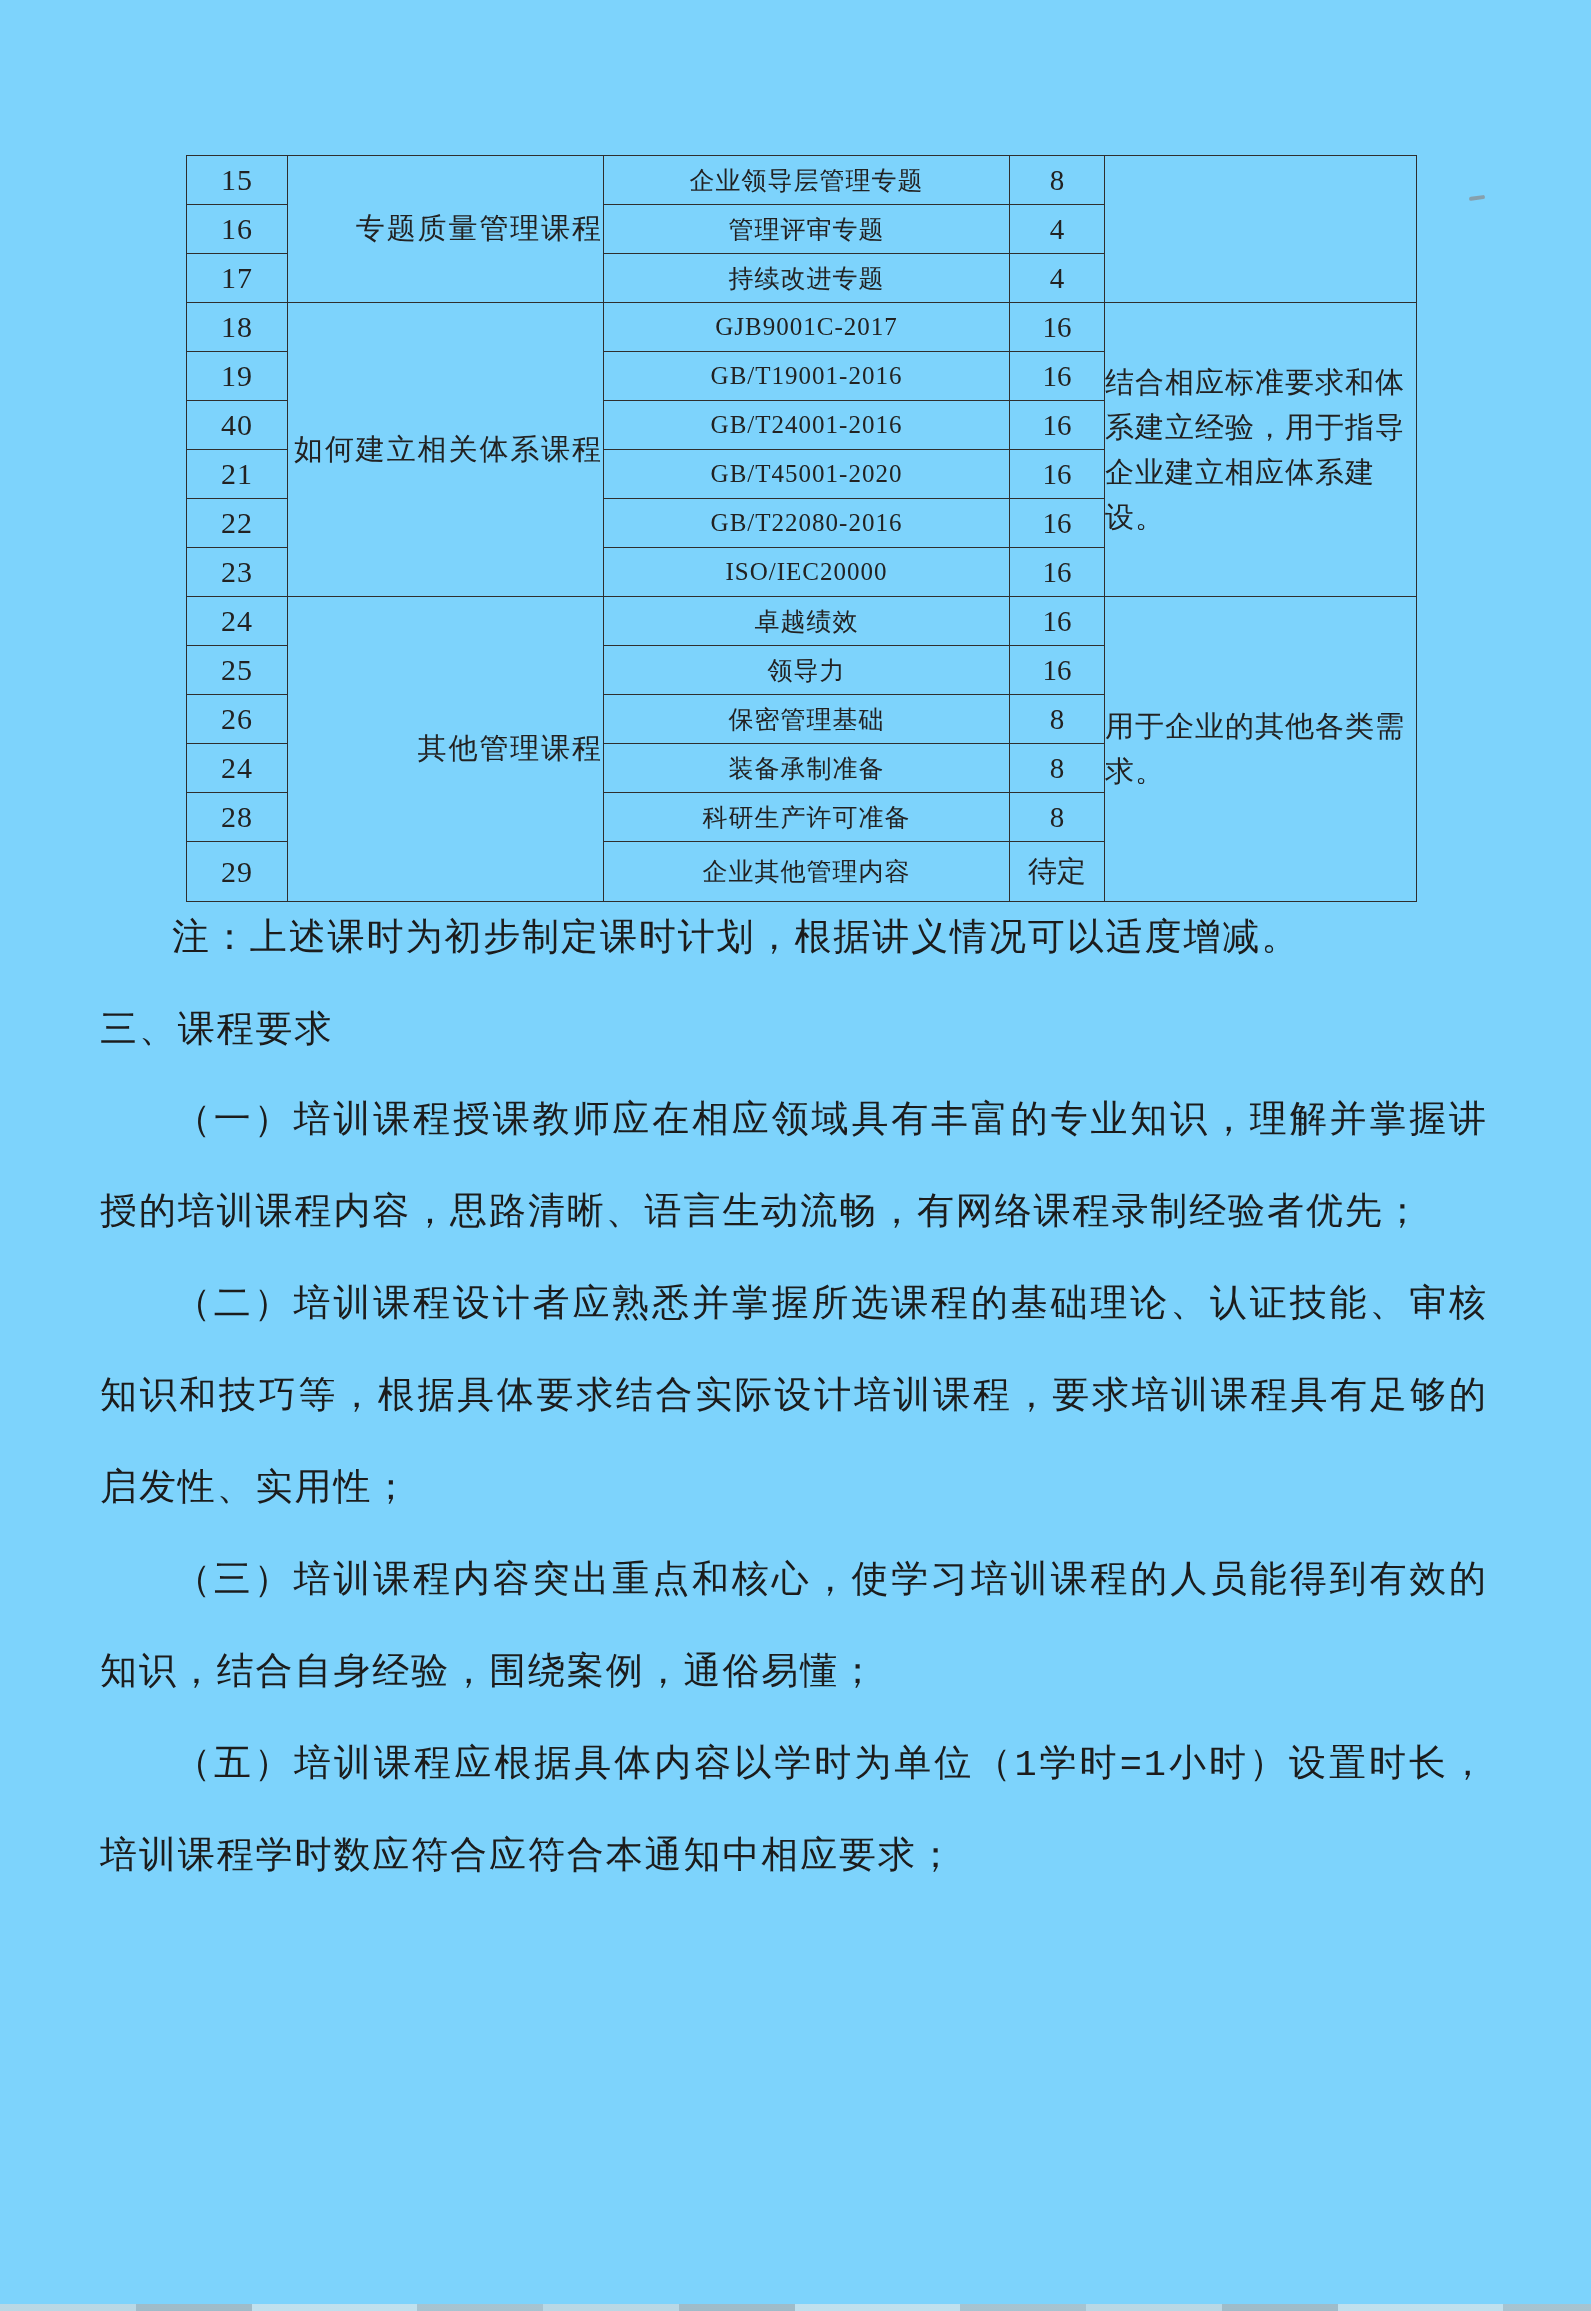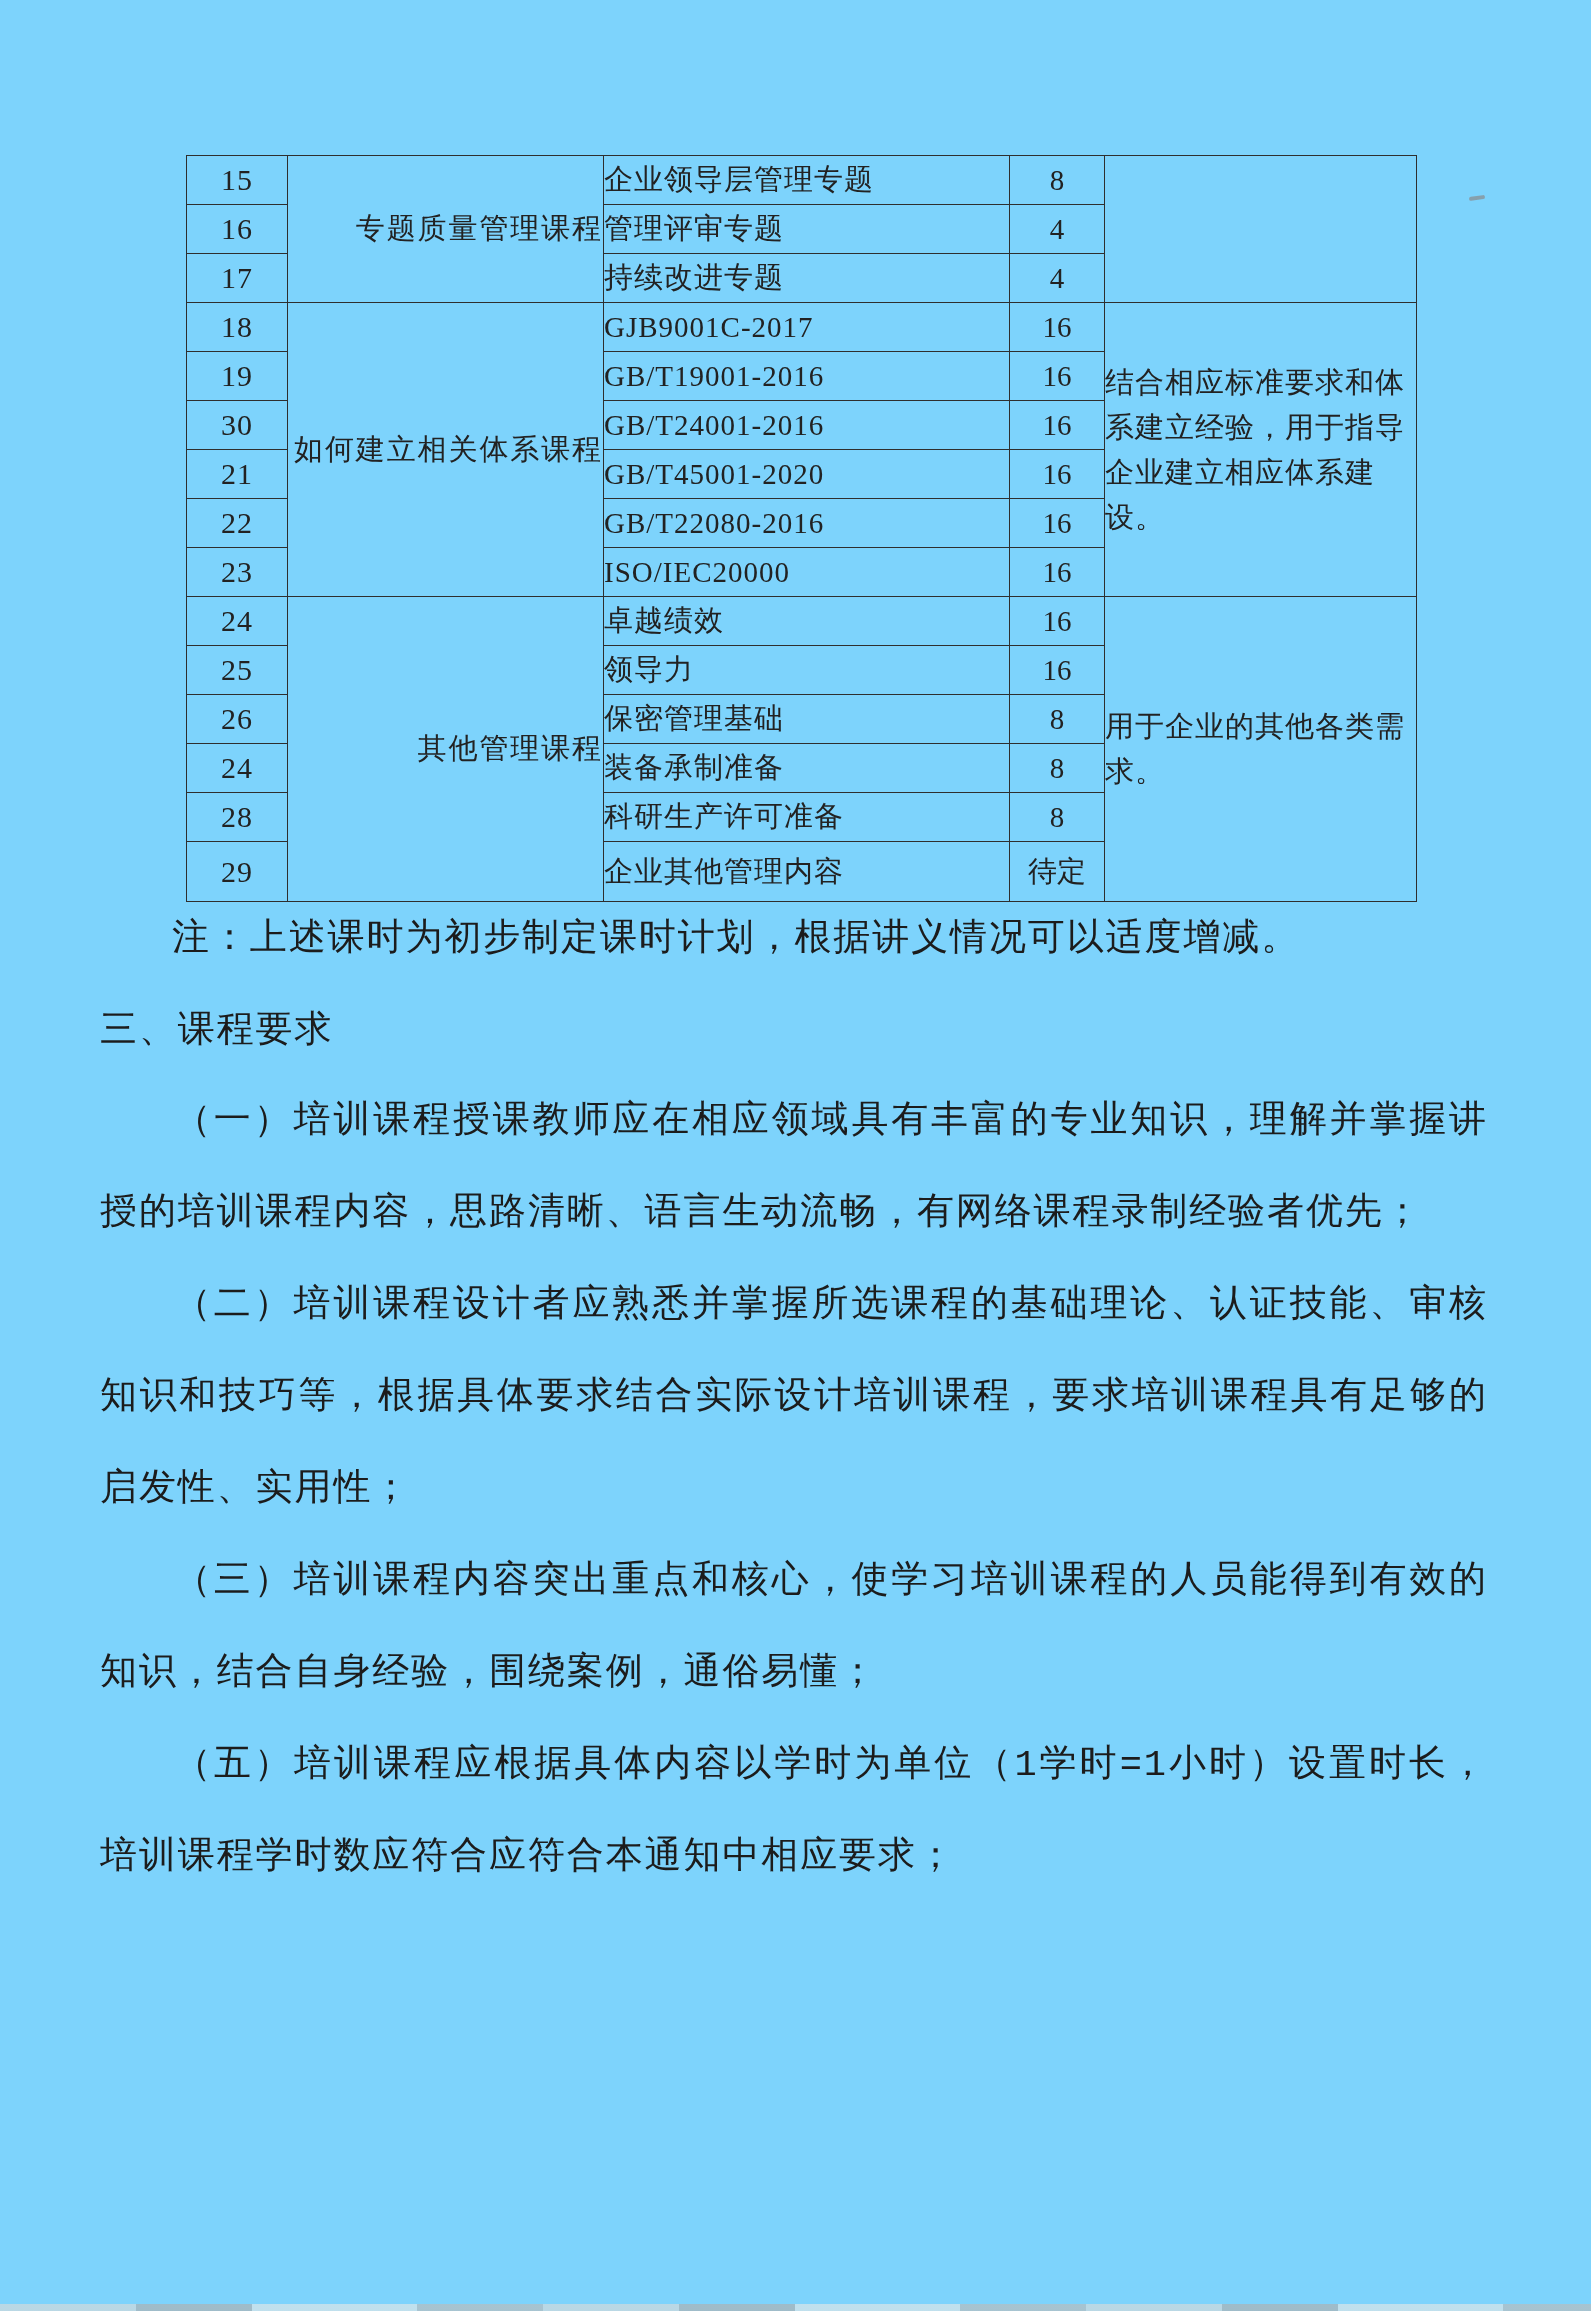--- a/index.html
+++ b/index.html
@@ -42,22 +42,23 @@
     font-size: 30px;
     letter-spacing: 1px;
   }
   td.c-cat {
     text-align: right;
     vertical-align: middle;
     font-size: 29px;
     letter-spacing: 1.9px;
   }
   td.c-course {
-    vertical-align: middle;
-    font-size: 29px;
+    text-align: center;
+    vertical-align: middle;
+    font-size: 25px;
     letter-spacing: 1px;
   }
   td.c-hours {
     text-align: center;
     vertical-align: middle;
     font-size: 29px;
   }
   td.c-note {
     text-align: left;
     vertical-align: middle;
@@ -151,21 +152,21 @@
         <td class="c-course">GJB9001C-2017</td>
         <td class="c-hours">16</td>
         <td class="c-note" rowspan="6">结合相应标准要求和体系建立经验，用于指导企业建立相应体系建设。</td>
       </tr>
       <tr>
         <td class="c-no">19</td>
         <td class="c-course">GB/T19001-2016</td>
         <td class="c-hours">16</td>
       </tr>
       <tr>
-        <td class="c-no">30</td>
+        <td class="c-no">40</td>
         <td class="c-course">GB/T24001-2016</td>
         <td class="c-hours">16</td>
       </tr>
       <tr>
         <td class="c-no">21</td>
         <td class="c-course">GB/T45001-2020</td>
         <td class="c-hours">16</td>
       </tr>
       <tr>
         <td class="c-no">22</td>

